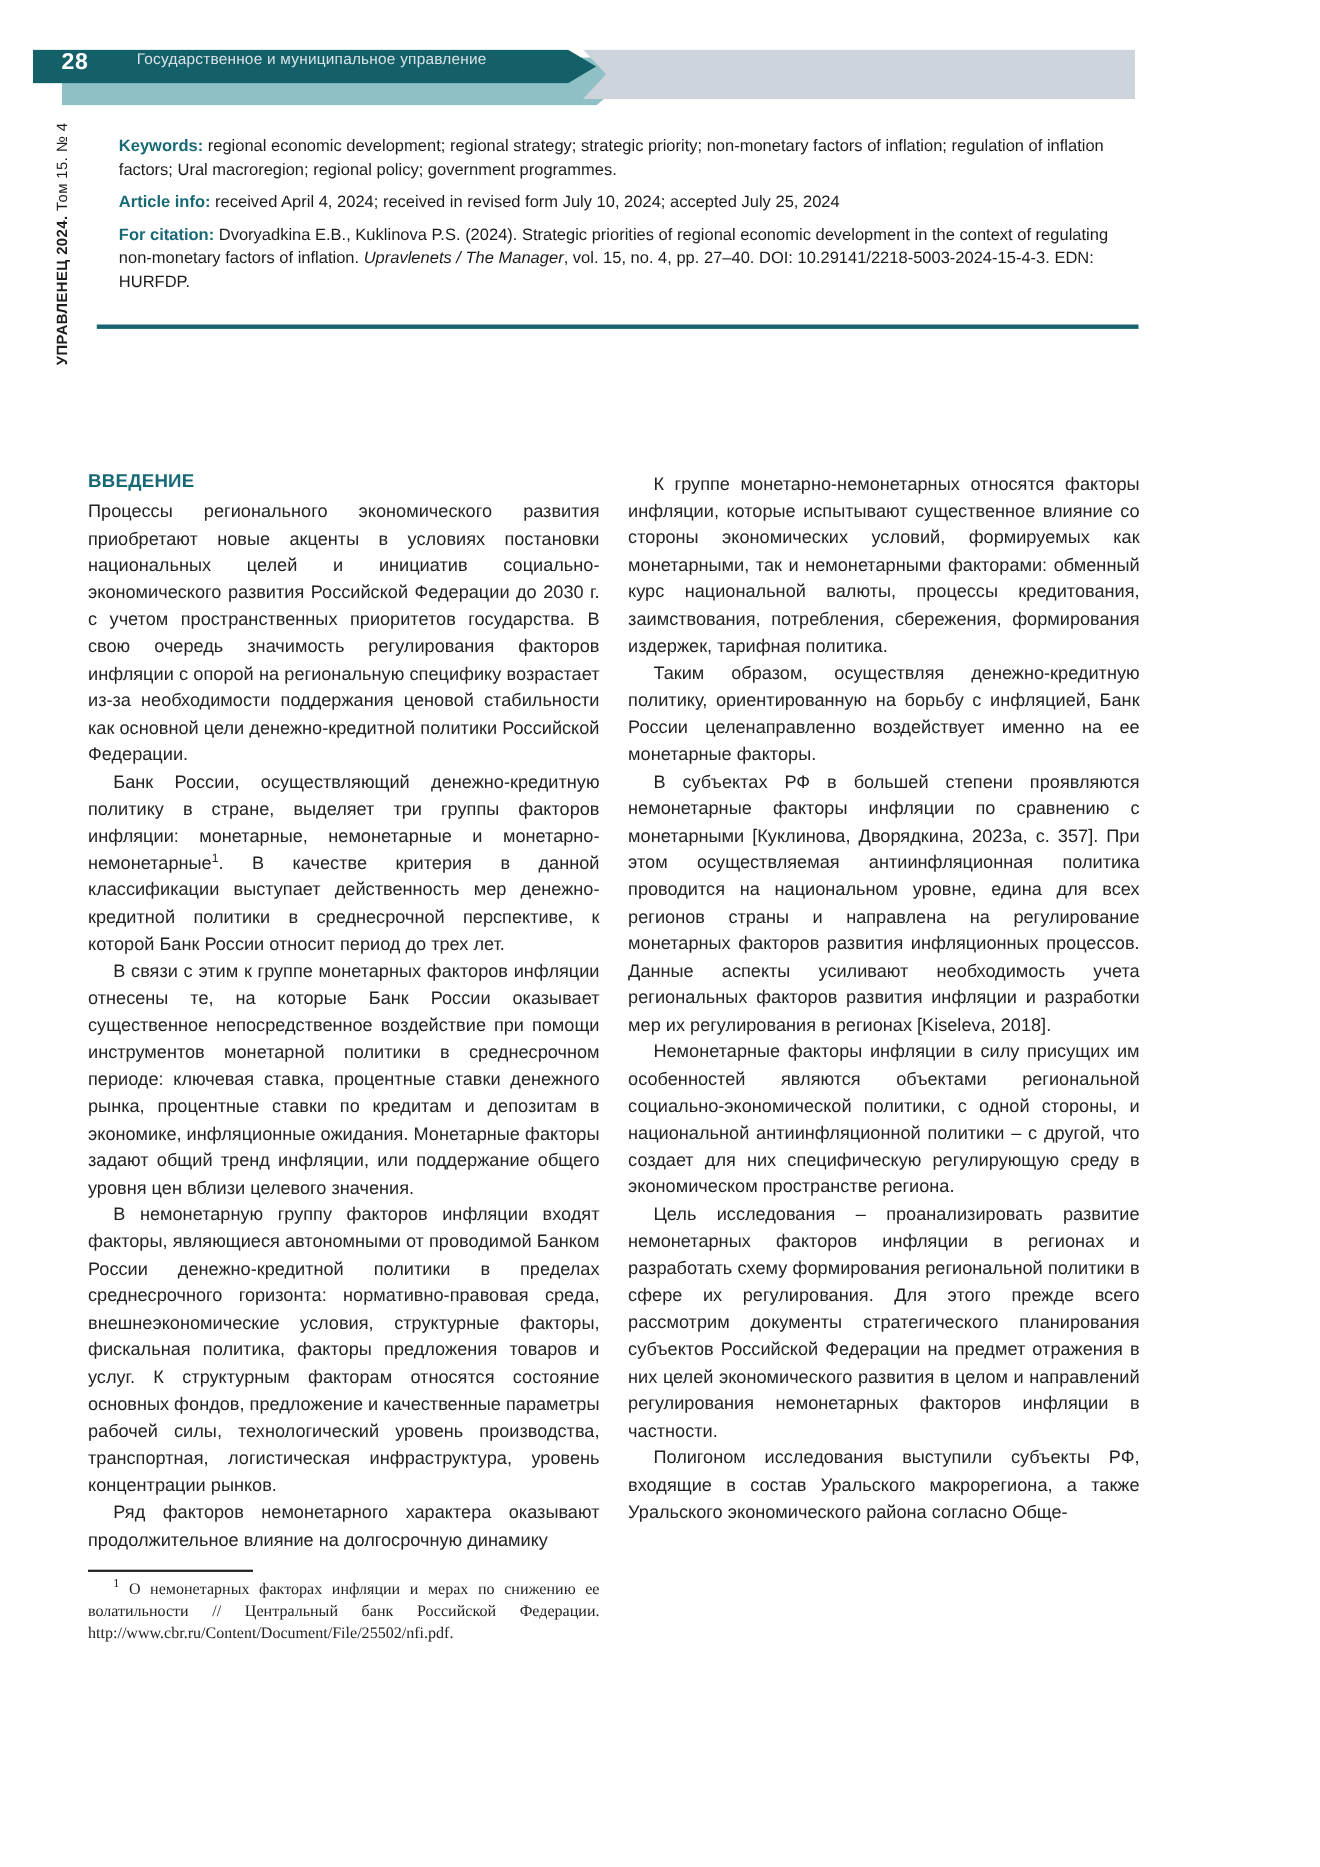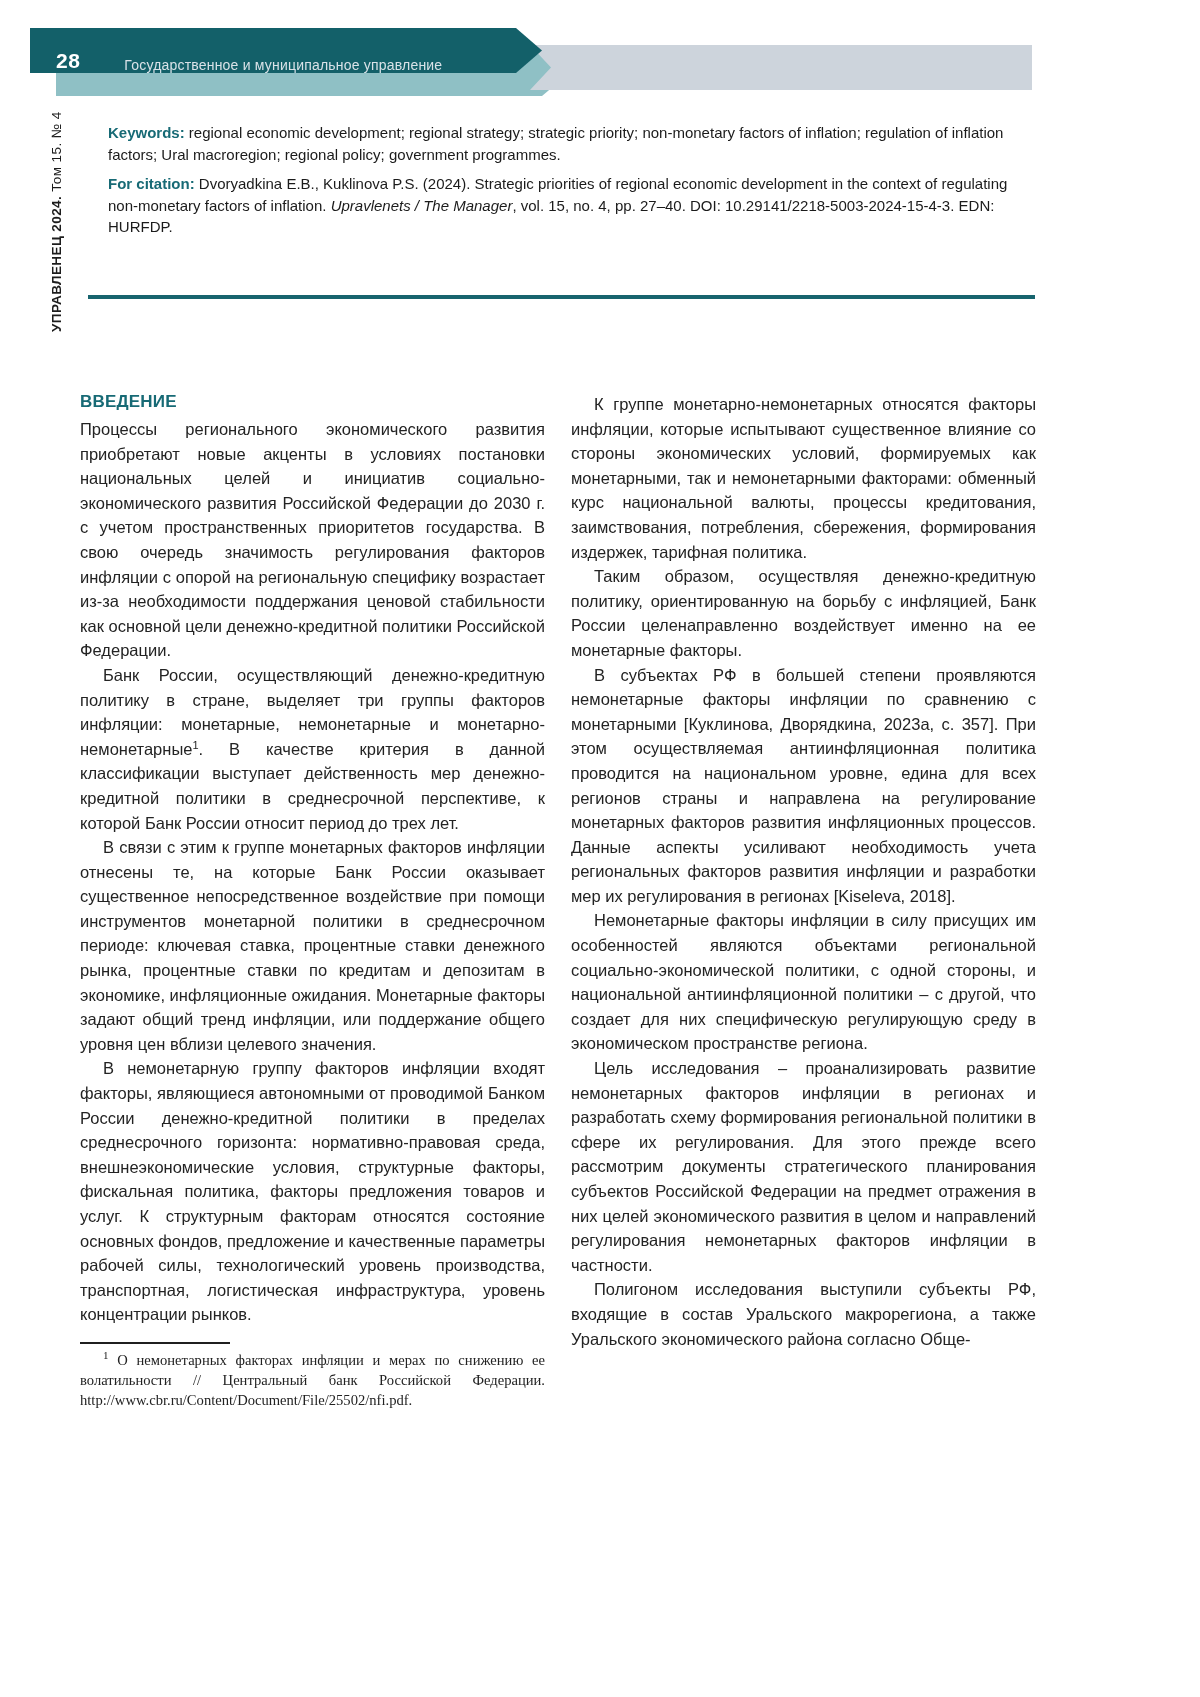--- a/index.html
+++ b/index.html
@@ -27,27 +27,27 @@
   .header-gray {
     position: absolute;
     top: 45px; left: 530px;
     width: 502px; height: 45px;
     background: #cdd4dc;
     clip-path: polygon(0 0, 100% 0, 100% 100%, 0 100%, 21px 50%);
     z-index: 2;
   }
   .header-teal {
     position: absolute;
-    top: 28px; left: 30px;
-    width: 512px; height: 45px;
+    top: 45px; left: 30px;
+    width: 512px; height: 31px;
     background: #136069;
     clip-path: polygon(0 0, calc(100% - 26px) 0, 100% 50%, calc(100% - 26px) 100%, 0 100%);
     z-index: 3;
     display: flex;
-    align-items: flex-end;
+    align-items: flex-start;
   }
   .page-number {
     color: #ffffff;
     font-weight: bold;
     font-size: 21px;
     margin-left: 26px;
     letter-spacing: 0.5px;
   }
   .section-title {
     color: #d9e2e8;
@@ -94,21 +94,21 @@
   }
 
   
   .columns {
     position: absolute;
     left: 80px; top: 392px;
     width: 956px;
     display: flex;
     gap: 26px;
   }
-  .col { width: 465px; }
+  .col { width: 465px; margin-top: 36px; }
   .intro-heading {
     color: #176a75;
     font-weight: bold;
     font-size: 17px;
     margin: 0 0 5px 0;
     letter-spacing: 0.2px;
   }
   .body-p {
     margin: 0;
     font-size: 16.5px;
@@ -147,33 +147,35 @@
     <span class="page-number">28</span>
     <span class="section-title">Государственное и муниципальное управление</span>
   </div>
 
   <div class="journal-sidebar">
     <span class="b">УПРАВЛЕНЕЦ 2024.</span><span> Том 15. № 4</span>
   </div>
 
   <div class="meta">
     <p><span class="label">Keywords:</span><span> regional economic development; regional strategy; strategic priority; non-monetary factors of inflation; regulation of inflation factors; Ural macroregion; regional policy; government programmes.</span></p>
+    <p><span class="label">Article info:</span><span> received April 4, 2024; received in revised form July 10, 2024; accepted July 25, 2024</span></p>
     <p><span class="label">For citation:</span><span> Dvoryadkina E.B., Kuklinova P.S. (2024). Strategic priorities of regional economic development in the context of regulating non-monetary factors of inflation. </span><span class="it">Upravlenets / The Manager</span><span>, vol. 15, no. 4, pp. 27–40. DOI: 10.29141/2218-5003-2024-15-4-3. EDN: HURFDP.</span></p>
   </div>
 
   <div class="teal-rule"></div>
 
   <div class="columns">
 
     <div class="col">
       <h2 class="intro-heading">ВВЕДЕНИЕ</h2>
       <p class="body-p">Процессы регионального экономического развития приобретают новые акценты в условиях постановки национальных целей и инициатив социально-экономического развития Российской Федерации до 2030 г. с учетом пространственных приоритетов государства. В свою очередь значимость регулирования факторов инфляции с опорой на региональную специфику возрастает из-за необходимости поддержания ценовой стабильности как основной цели денежно-кредитной политики Российской Федерации.</p>
       <p class="body-p indent"><span>Банк России, осуществляющий денежно-кредитную политику в стране, выделяет три группы факторов инфляции: монетарные, немонетарные и монетарно-немонетарные</span><sup>1</sup><span>. В качестве критерия в данной классификации выступает действенность мер денежно-кредитной политики в среднесрочной перспективе, к которой Банк России относит период до трех лет.</span></p>
       <p class="body-p indent">В связи с этим к группе монетарных факторов инфляции отнесены те, на которые Банк России оказывает существенное непосредственное воздействие при помощи инструментов монетарной политики в среднесрочном периоде: ключевая ставка, процентные ставки денежного рынка, процентные ставки по кредитам и депозитам в экономике, инфляционные ожидания. Монетарные факторы задают общий тренд инфляции, или поддержание общего уровня цен вблизи целевого значения.</p>
       <p class="body-p indent">В немонетарную группу факторов инфляции входят факторы, являющиеся автономными от проводимой Банком России денежно-кредитной политики в пределах среднесрочного горизонта: нормативно-правовая среда, внешнеэкономические условия, структурные факторы, фискальная политика, факторы предложения товаров и услуг. К структурным факторам относятся состояние основных фондов, предложение и качественные параметры рабочей силы, технологический уровень производства, транспортная, логистическая инфраструктура, уровень концентрации рынков.</p>
+      <p class="body-p indent">Ряд факторов немонетарного характера оказывают продолжительное влияние на долгосрочную динамику</p>
 
       <div class="footnote-rule"></div>
       <p class="footnote-text"><sup>1</sup><span> О немонетарных факторах инфляции и мерах по снижению ее волатильности // Центральный банк Российской Федерации. http://www.cbr.ru/Content/Document/File/25502/nfi.pdf.</span></p>
     </div>
 
     <div class="col">
       <p class="body-p indent">К группе монетарно-немонетарных относятся факторы инфляции, которые испытывают существенное влияние со стороны экономических условий, формируемых как монетарными, так и немонетарными факторами: обменный курс национальной валюты, процессы кредитования, заимствования, потребления, сбережения, формирования издержек, тарифная политика.</p>
       <p class="body-p indent">Таким образом, осуществляя денежно-кредитную политику, ориентированную на борьбу с инфляцией, Банк России целенаправленно воздействует именно на ее монетарные факторы.</p>
       <p class="body-p indent">В субъектах РФ в большей степени проявляются немонетарные факторы инфляции по сравнению с монетарными [Куклинова, Дворядкина, 2023а, с. 357]. При этом осуществляемая антиинфляционная политика проводится на национальном уровне, едина для всех регионов страны и направлена на регулирование монетарных факторов развития инфляционных процессов. Данные аспекты усиливают необходимость учета региональных факторов развития инфляции и разработки мер их регулирования в регионах [Kiseleva, 2018].</p>
       <p class="body-p indent">Немонетарные факторы инфляции в силу присущих им особенностей являются объектами региональной социально-экономической политики, с одной стороны, и национальной антиинфляционной политики – с другой, что создает для них специфическую регулирующую среду в экономическом пространстве региона.</p>

